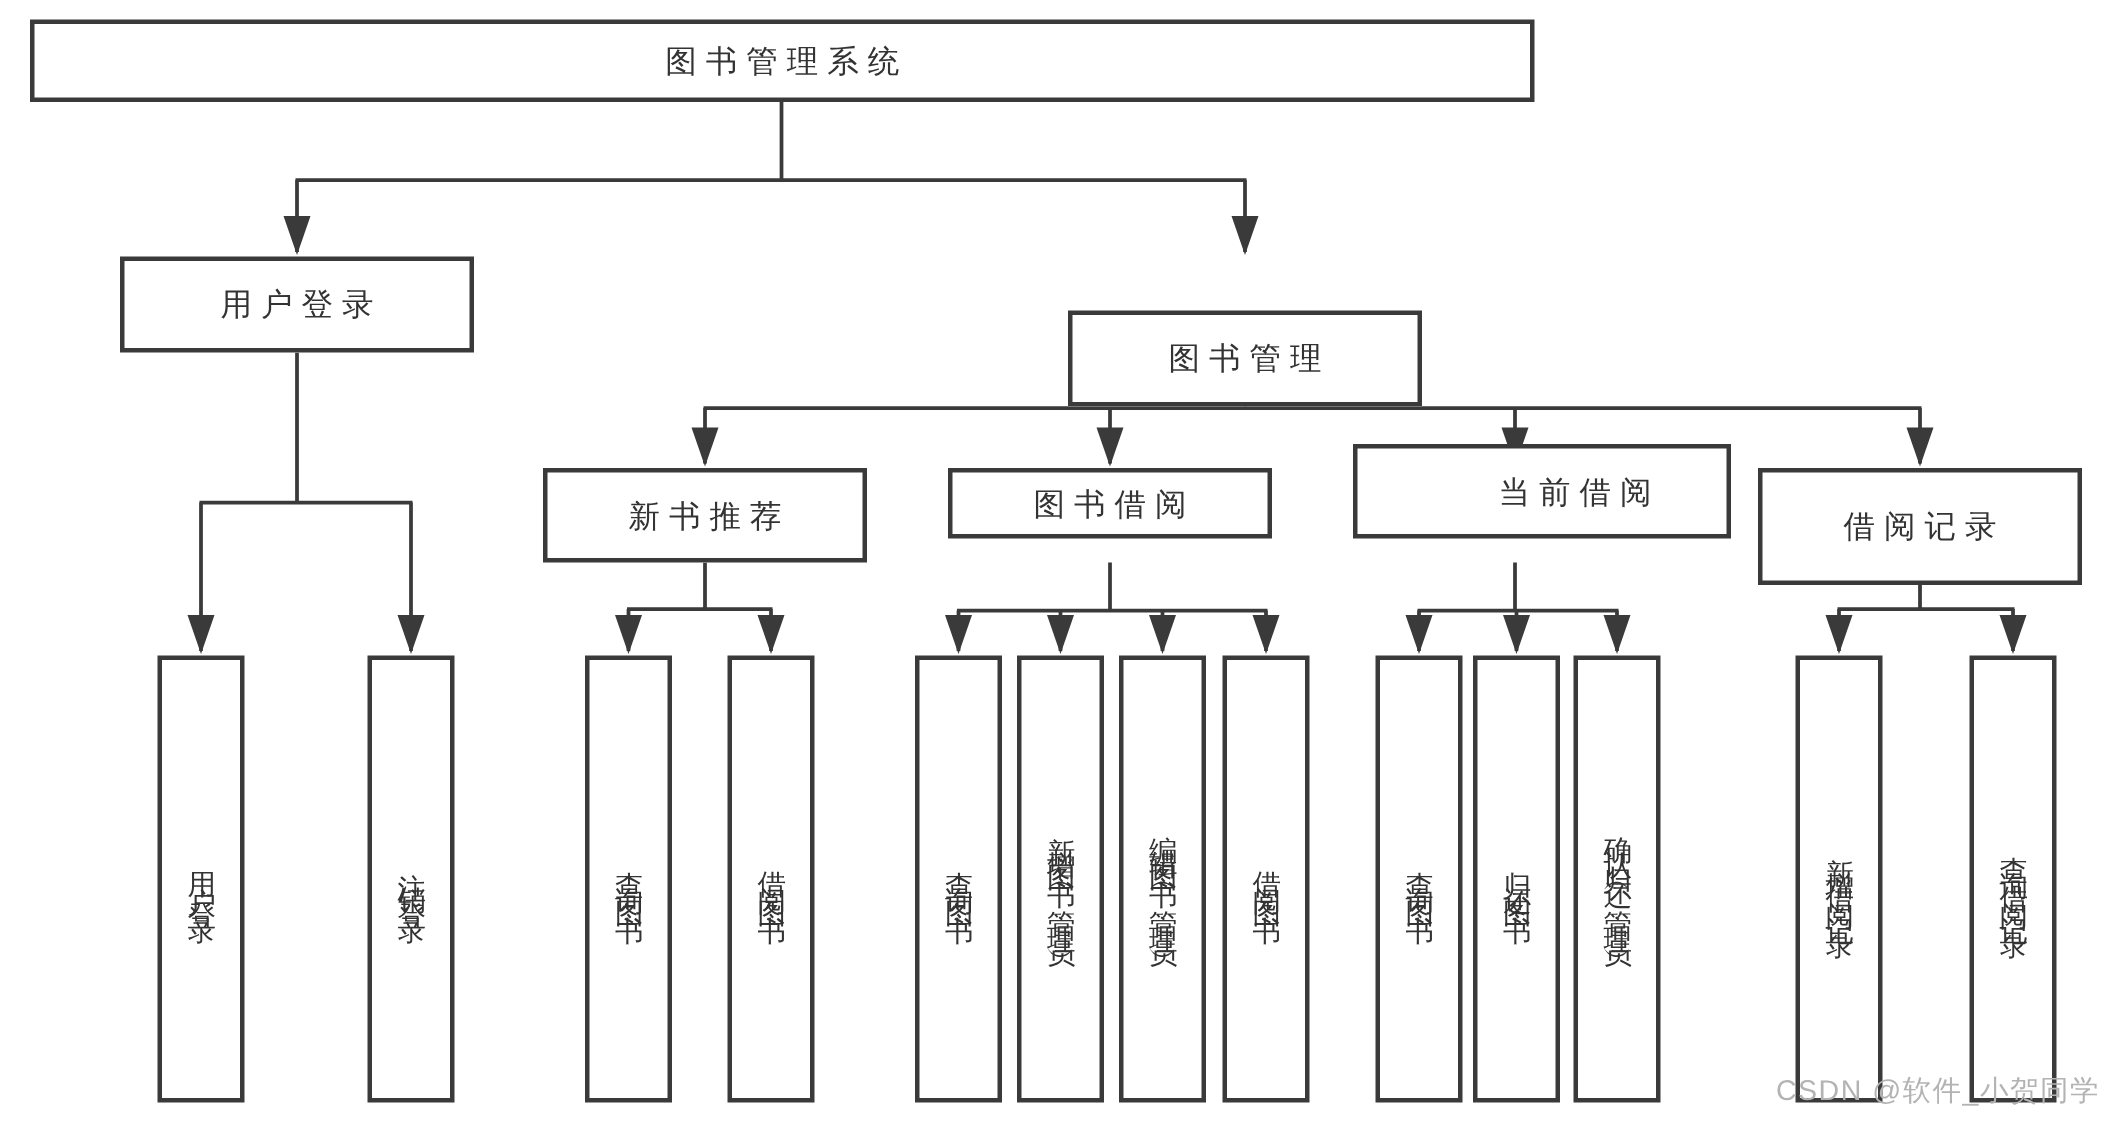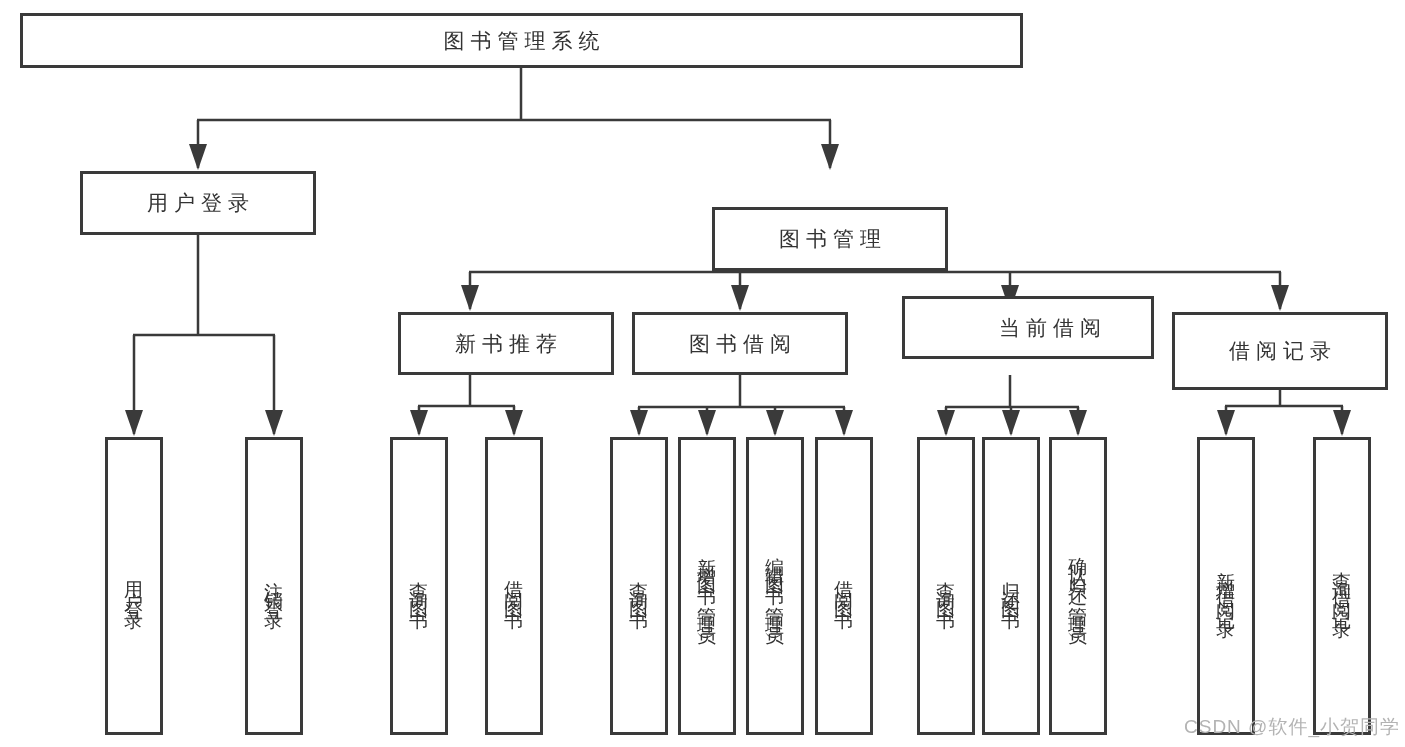--- a/index.html
+++ b/index.html
@@ -109,24 +109,24 @@
     <span>图书管理系统</span>
   </div>
 
   <div class="hnode" style="left:80px;top:171px;width:236px;height:64px;">
     <span>用户登录</span>
   </div>
   <div class="hnode" style="left:712px;top:171px;width:236px;height:64px;margin-top:36px;">
     <span>图书管理</span>
   </div>
 
-  <div class="hnode" style="left:362px;top:312px;width:216px;height:63px;margin-left:36px;">
+  <div class="hnode" style="left:362px;top:312px;width:216px;height:63px;">
     <span>新书推荐</span>
   </div>
-  <div class="hnode" style="left:632px;top:312px;width:216px;height:63px;">
+  <div class="hnode" style="left:632px;top:312px;width:216px;height:47px;">
     <span>图书借阅</span>
   </div>
   <div class="hnode" style="left:902px;top:296px;width:252px;height:63px;padding-left:44px;">
     <span>当前借阅</span>
   </div>
   <div class="hnode" style="left:1172px;top:312px;width:216px;height:78px;">
     <span>借阅记录</span>
   </div>
 
   <div class="vnode" style="left:105px;">

